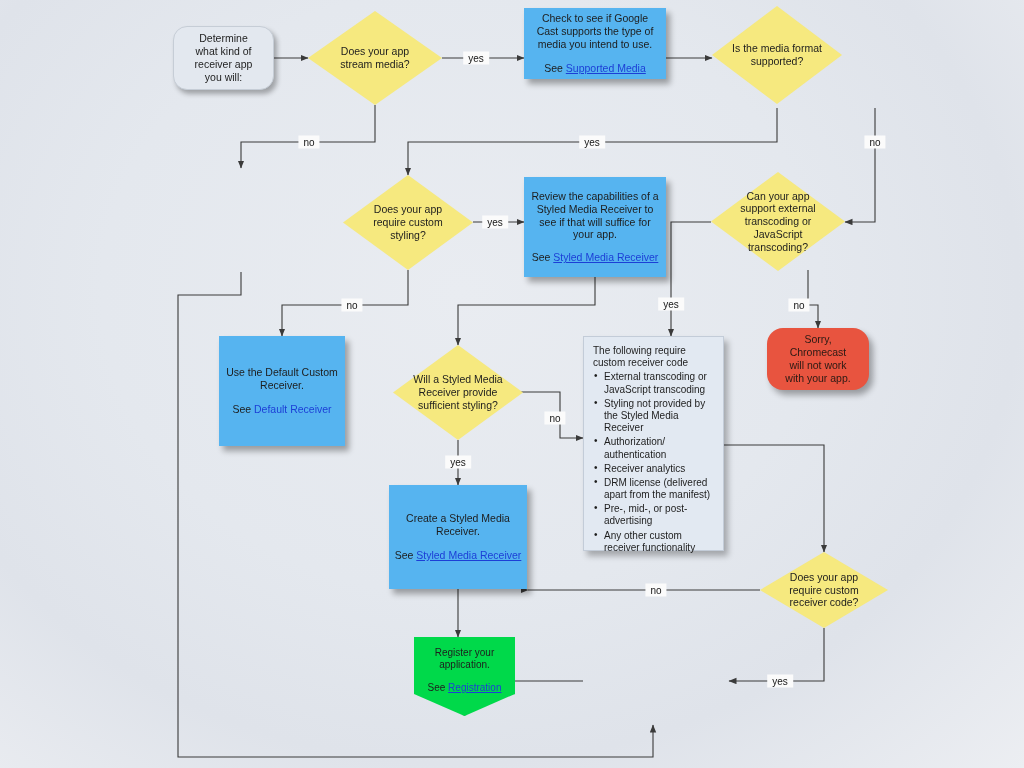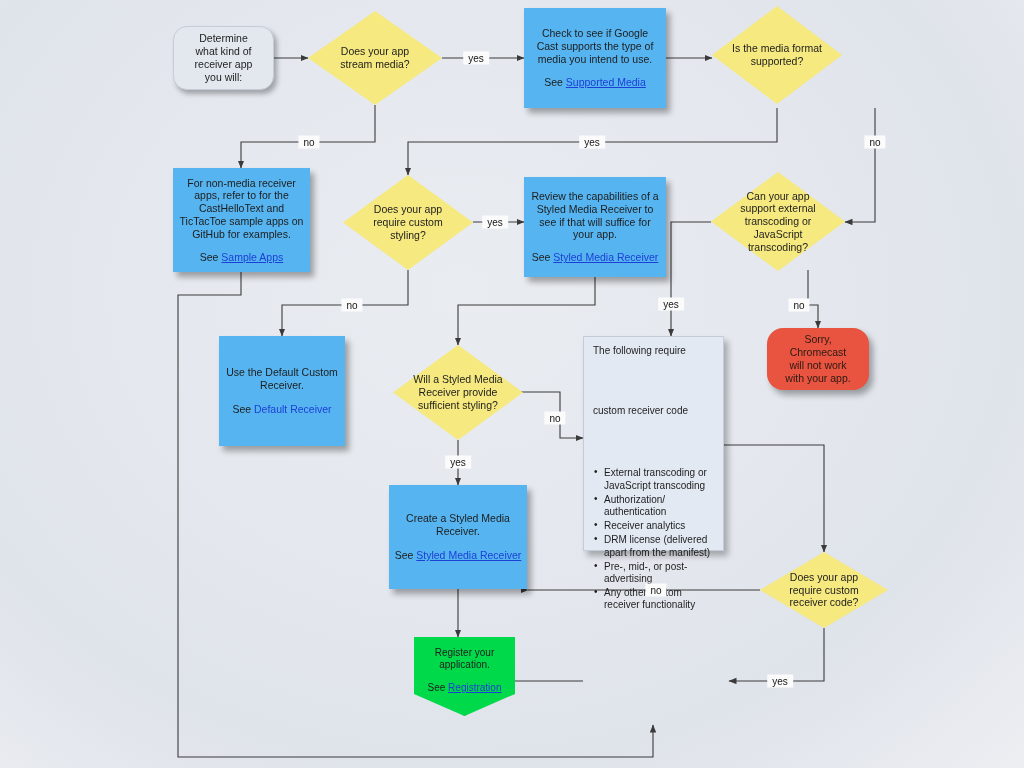--- a/index.html
+++ b/index.html
@@ -108,49 +108,38 @@
   </div>
 
   <div class="node dia" style="left:290px;top:11px;width:134px;height:94px;">
     <span class="shape"></span>
     <span class="txt">
       <span class="ln">Does your app</span>
       <span class="ln">stream media?</span>
     </span>
   </div>
 
-  <div class="node proc" style="left:506px;top:8px;width:142px;height:100px;">
+  <div class="node proc" style="left:506px;top:8px;width:142px;height:71px;">
     <span class="ln">Check to see if Google</span>
     <span class="ln">Cast supports the type of</span>
     <span class="ln">media you intend to use.</span>
     <span class="ln" style="margin-top:11px;">
       <span>See</span>
       <span class="lnk">Supported Media</span>
     </span>
   </div>
 
   <div class="node dia" style="left:694px;top:6px;width:130px;height:98px;">
     <span class="shape"></span>
     <span class="txt">
       <span class="ln">Is the media format</span>
       <span class="ln">supported?</span>
     </span>
   </div>
 
-  <div class="node proc" style="left:155px;top:168px;width:137px;height:104px;">
-    <span class="ln">For non-media receiver</span>
-    <span class="ln">apps, refer to for the</span>
-    <span class="ln">CastHelloText and</span>
-    <span class="ln">TicTacToe sample apps on</span>
-    <span class="ln">GitHub for examples.</span>
-    <span class="ln" style="margin-top:10px;">
-      <span>See</span>
-      <span class="lnk">Sample Apps</span>
-    </span>
-  </div>
 
   <div class="node dia" style="left:325px;top:175px;width:130px;height:95px;">
     <span class="shape"></span>
     <span class="txt">
       <span class="ln">Does your app</span>
       <span class="ln">require custom</span>
       <span class="ln">styling?</span>
     </span>
   </div>
 
@@ -187,25 +176,26 @@
 
   <div class="node dia" style="left:375px;top:345px;width:130px;height:95px;">
     <span class="shape"></span>
     <span class="txt">
       <span class="ln">Will a Styled Media</span>
       <span class="ln">Receiver provide</span>
       <span class="ln">sufficient styling?</span>
     </span>
   </div>
 
-  <div class="node proc listbox" style="left:565px;top:336px;width:141px;height:215px;gap:48px;">
+  <div class="node proc listbox" style="left:565px;top:336px;width:141px;height:215px;">
     <span class="ln">The following require</span>
     <span class="ln">custom receiver code</span>
     <ul class="ul">
       <li>External transcoding or JavaScript transcoding</li>
+      <li>Styling not provided by the Styled Media Receiver</li>
       <li>Authorization/ authentication</li>
       <li>Receiver analytics</li>
       <li>DRM license (delivered apart from the manifest)</li>
       <li>Pre-, mid-, or post- advertising</li>
       <li>Any other custom receiver functionality</li>
     </ul>
   </div>
 
   <div class="node proc red" style="left:749px;top:328px;width:102px;height:62px;color:#2a1a14;">
     <span class="ln">Sorry,</span>

